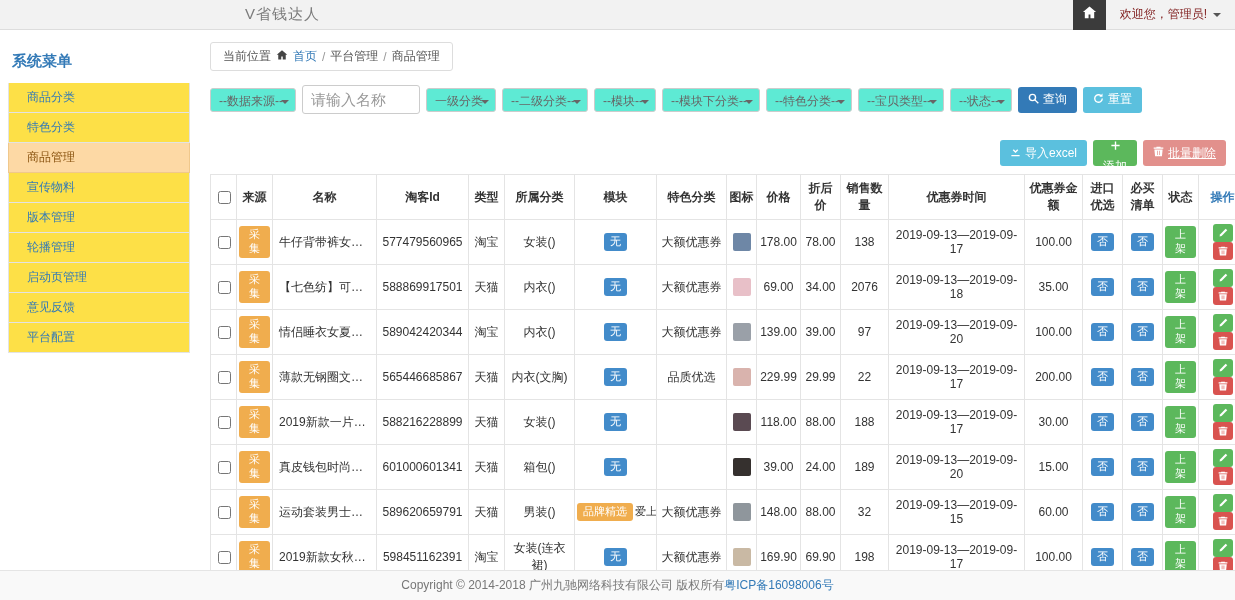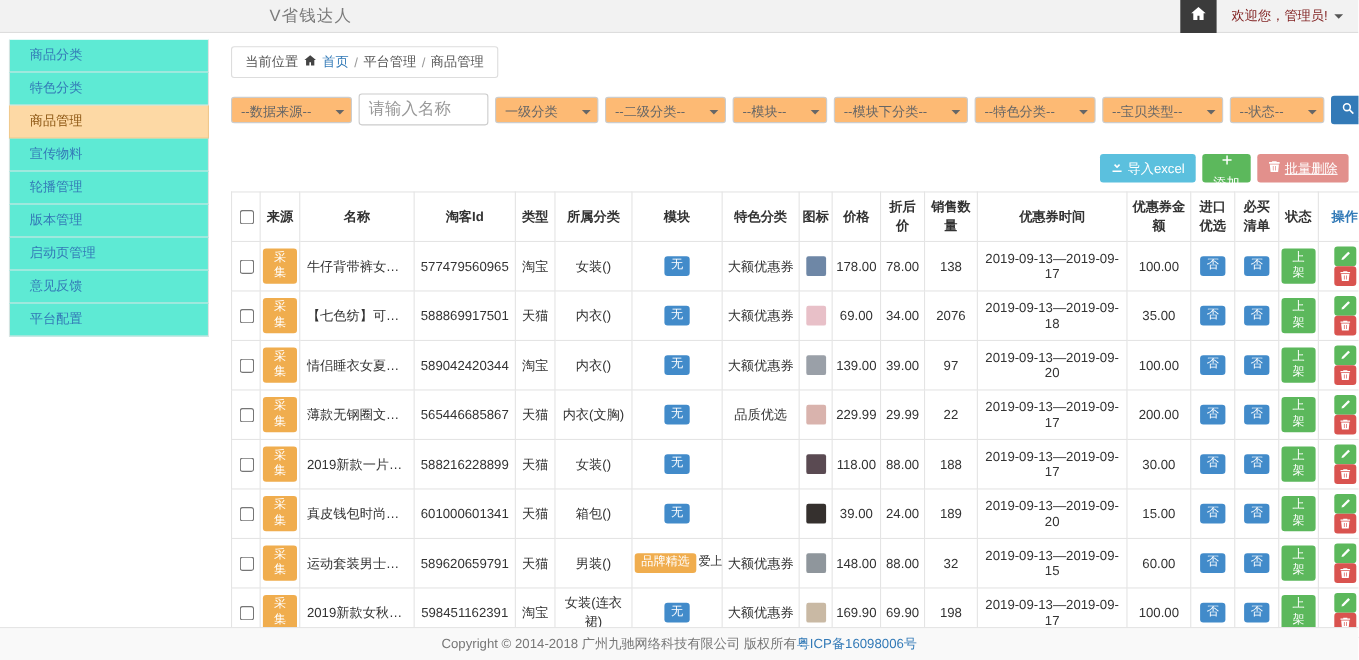--- a/index.html
+++ b/index.html
@@ -12,34 +12,34 @@
   .topbar-right{margin-left:auto;display:flex;align-items:center;height:100%;}
   .home-btn{width:33px;height:30px;background:#3b3b3b;display:flex;align-items:center;justify-content:center;cursor:pointer;}
   .welcome{padding:0 14px;font-size:12px;color:#7f1d1d;display:flex;align-items:center;cursor:pointer;}
   .caret-down{width:0;height:0;border:4px solid transparent;border-top-color:#555;margin-left:6px;margin-top:4px;display:inline-block;}
 
   
   .sidebar{position:absolute;left:8px;top:36px;width:182px;height:532px;overflow:hidden;}
   .sidebar-title{color:#337ab7;font-size:15px;font-weight:bold;padding:16px 4px 12px;}
   .menu-item{font-size:13px;color:#333;background:#f6f6f6;border:1px solid #e3e3e3;border-radius:2px;
     padding:7px 10px;cursor:pointer;}
-  .menu-item.sub{font-size:12px;color:#337ab7;background:#5eead4;padding:6px 10px 6px 18px;border-top:0;margin-top:0;border-radius:0;}
+  .menu-item.sub{font-size:12px;color:#337ab7;background:#fde047;padding:6px 10px 6px 18px;border-top:0;margin-top:0;border-radius:0;}
   .menu-item.active{background:#fdd9a5;border-color:#f0c88c;color:#8a5410;}
 
   
   .main{position:absolute;left:210px;top:36px;width:1016px;}
 
   .crumb{display:inline-flex;align-items:center;gap:5px;border:1px solid #ddd;background:#fff;border-radius:3px;
     padding:5px 12px;font-size:12px;color:#555;margin-top:6px;}
   .crumb-link{color:#337ab7;text-decoration:none;cursor:pointer;}
   .crumb-sep{color:#999;}
 
   .filters{display:flex;align-items:center;gap:6px;margin-top:14px;flex-wrap:nowrap;}
-  .select-box{position:relative;height:24px;line-height:24px;border:1px solid #ccc;border-radius:3px;background:#fdba74;
-    font-size:12px;color:#666;padding:0 36px 0 8px;white-space:nowrap;cursor:pointer;}
+  .select-box{position:relative;height:24px;line-height:24px;border:1px solid #ccc;border-radius:3px;background:#5eead4;
+    font-size:12px;color:#666;padding:0 12px 0 8px;white-space:nowrap;cursor:pointer;}
   .select-box::after{content:"";position:absolute;right:6px;top:11px;border:4px solid transparent;border-top-color:#666;}
   .text-input{height:29px;width:118px;border:1px solid #ccc;border-radius:3px;padding:0 8px;font-size:15px;color:#333;}
   .text-input::placeholder{color:#999;}
 
   .btn{height:26px;border:none;border-radius:3px;color:#fff;font-size:12px;padding:0 10px;
     display:inline-flex;align-items:center;gap:4px;cursor:pointer;font-family:inherit;}
   .btn-primary{background:#337ab7;}
   .btn-info{background:#5bc0de;}
   .btn-success{background:#5cb85c;flex-direction:column;}
   .btn-danger{background:#e2908c;text-decoration:underline;}
@@ -80,27 +80,28 @@
           </svg></span>
     </div>
     <div class="welcome">
       <span>欢迎您，管理员!</span>
       <span class="caret-down"></span>
     </div>
   </div>
 </div>
 
 <div class="sidebar">
+  <div class="sidebar-title">系统菜单</div>
   <div>
       <div class="menu-item sub">商品分类</div>
       <div class="menu-item sub">特色分类</div>
       <div class="menu-item sub active">商品管理</div>
       <div class="menu-item sub">宣传物料</div>
+      <div class="menu-item sub">版本管理</div>
       <div class="menu-item sub">轮播管理</div>
-      <div class="menu-item sub">版本管理</div>
       <div class="menu-item sub">启动页管理</div>
       <div class="menu-item sub">意见反馈</div>
       <div class="menu-item sub">平台配置</div>
     </div>
 </div>
 
 <div class="main">
 
   <div class="crumb">
     <span>当前位置</span>

